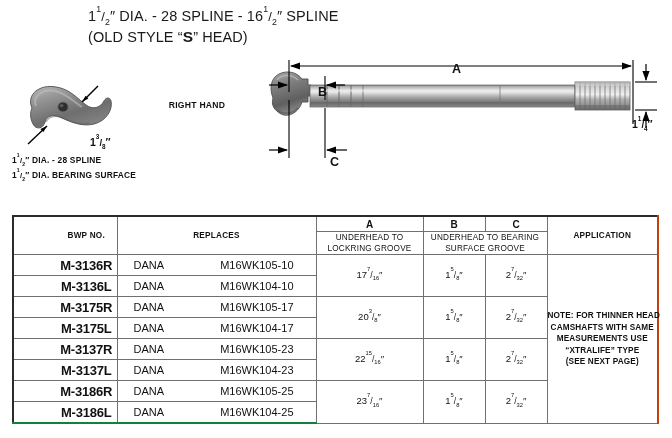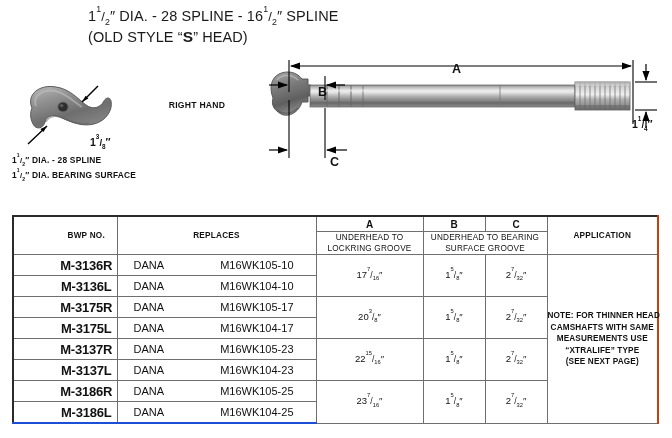--- a/index.html
+++ b/index.html
@@ -131,21 +131,21 @@
   #parts-table th, #parts-table td {
     border: 1px solid #6f6f6f;
     padding: 0;
     text-align: center;
     vertical-align: middle;
     color: #111;
   }
   #parts-table .outer-l { border-left: 2px solid #2b2b2b; padding-left: 42px; }
   #parts-table .outer-r { border-right: 2px solid #c2410c; }
   #parts-table .outer-t { border-top: 2px solid #2b2b2b; }
-  #parts-table .outer-b { border-bottom: 2px solid #1d4ed8; }
+  #parts-table .outer-b { border-bottom: 2px solid #15803d; }
 
   .hdr-small {
     font-size: 8.2px;
     font-weight: bold;
     letter-spacing: 0.25px;
     line-height: 11px;
   }
   .hdr-letter {
     font-size: 10px;
     font-weight: bold;

